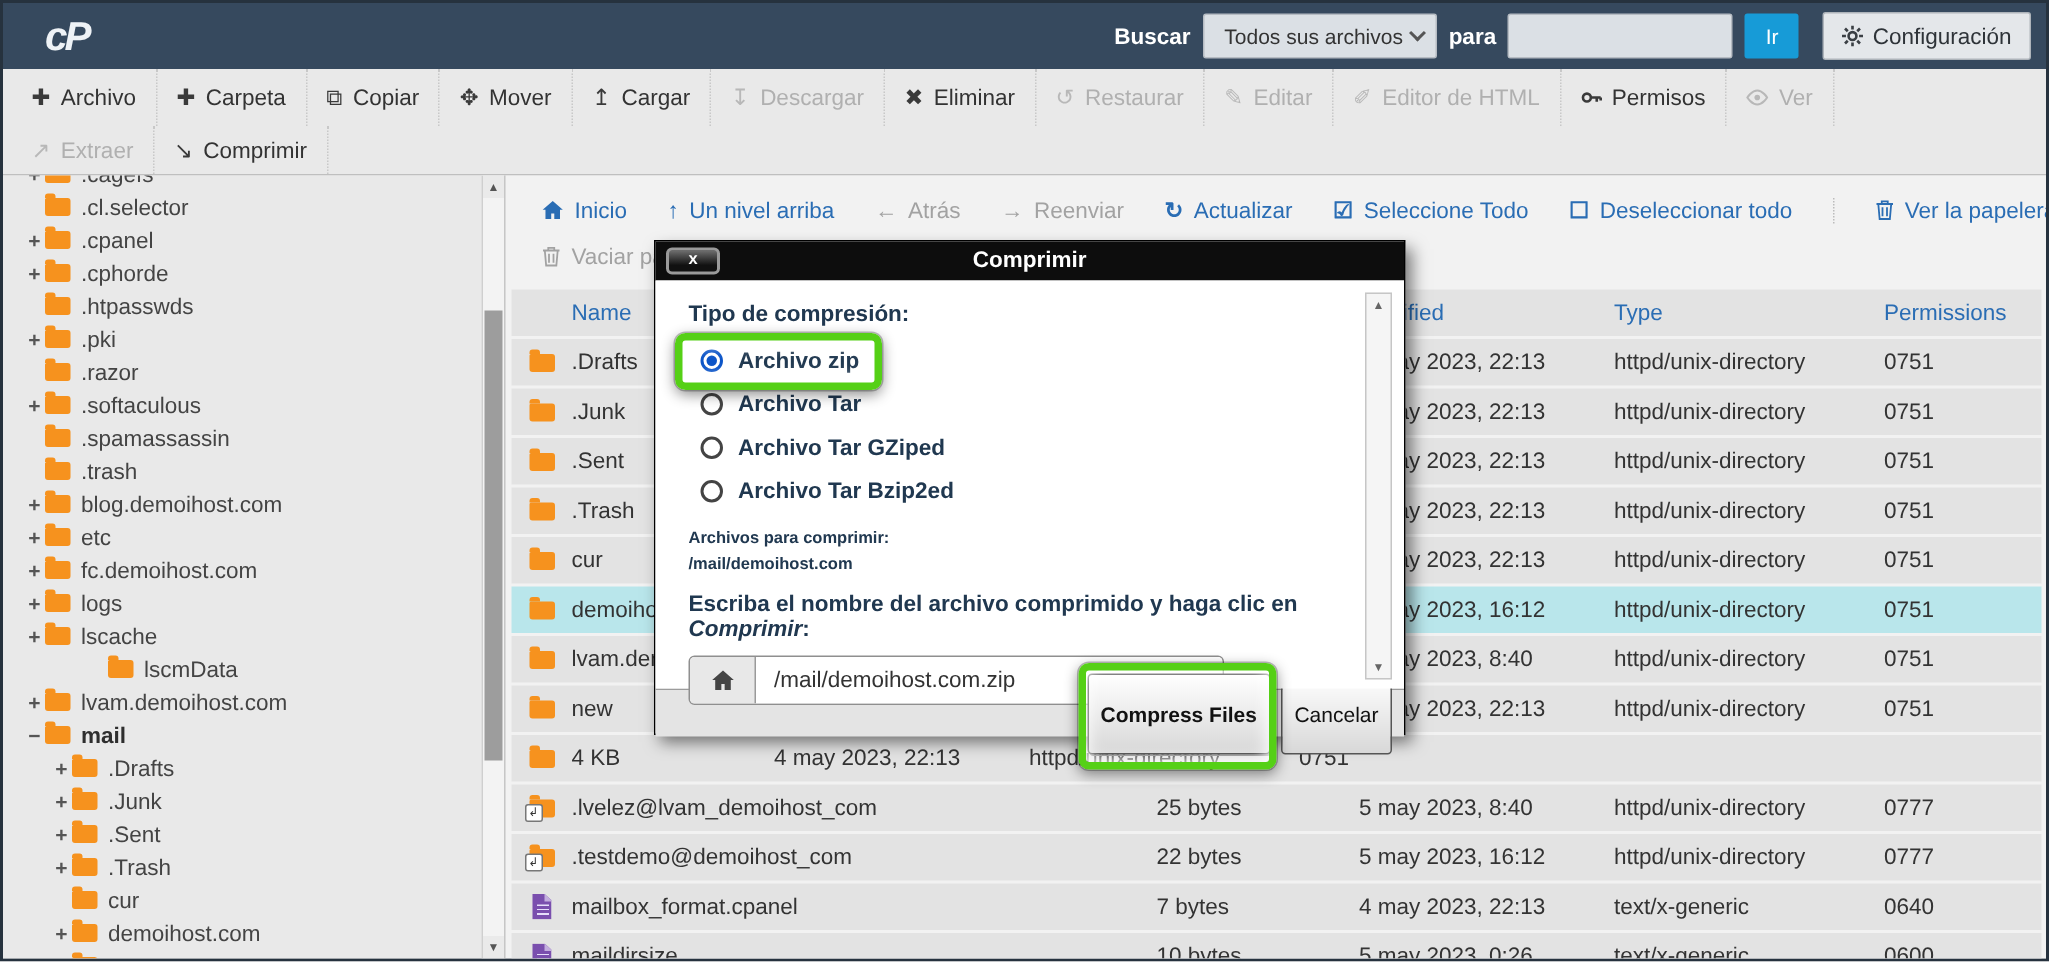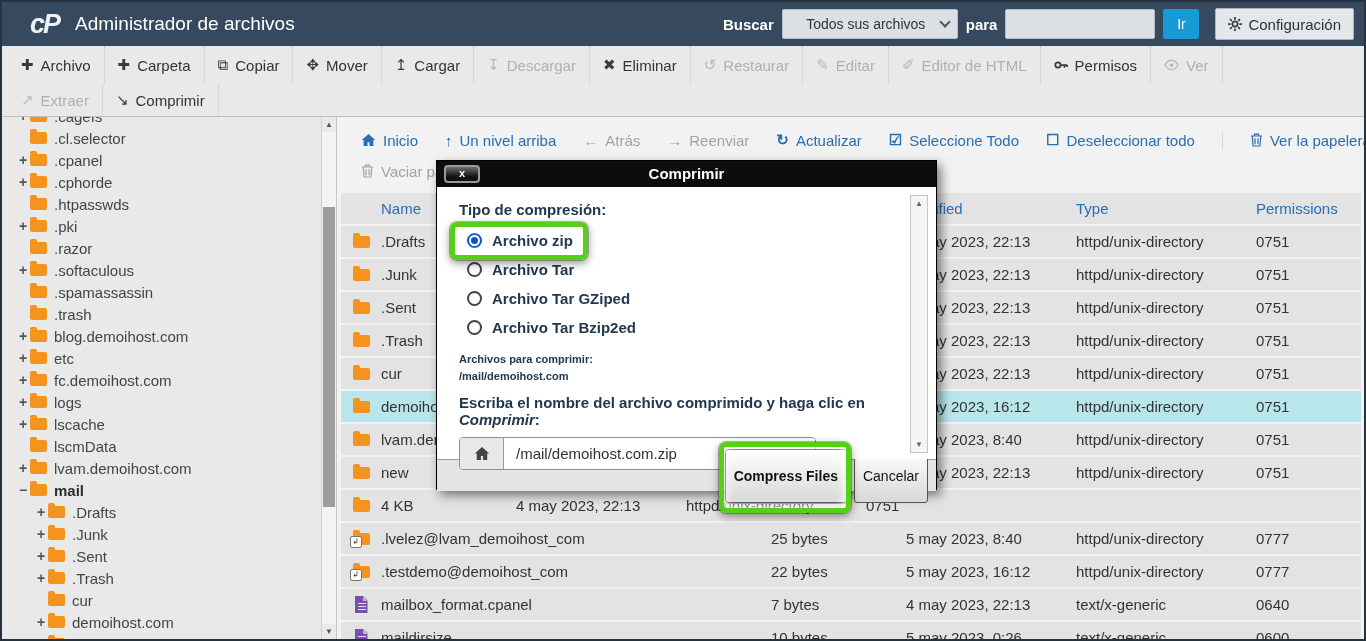--- a/index.html
+++ b/index.html
@@ -6,21 +6,21 @@
   html,body { width:1366px; height:641px; overflow:hidden; }
   body { font-family:"Liberation Sans", sans-serif; background:#fff; }
   .app { position:relative; width:1366px; height:641px; border:2px solid #26323e; background:#f2f2f2; overflow:hidden; }
 
   
   .hdr { height:44px; background:#36495e; display:flex; align-items:center; padding:0 10px; color:#fff; }
   .logo { font-size:27px; font-weight:bold; font-style:italic; letter-spacing:-2px; color:#eef2f6; margin:0 4px 0 18px; }
   .hdr-title { font-size:19px; font-weight:400; color:#fff; margin-left:12px; }
   .hdr-right { margin-left:auto; display:flex; align-items:center; gap:8px; }
   .hdr-label { font-size:15px; font-weight:bold; }
-  .scope { width:176px; height:30px; background:#dbe0e5; border:1px solid #b6bcc3; border-radius:2px; display:flex; align-items:center; padding:0 8px; color:#333; font-size:14px; cursor:pointer; }
+  .scope { width:156px; height:30px; background:#dbe0e5; border:1px solid #b6bcc3; border-radius:2px; display:flex; align-items:center; padding:0 8px; color:#333; font-size:14px; cursor:pointer; }
   .scope .txt { flex:1; text-align:center; }
   .chev { width:8px; height:8px; border-right:2px solid #555; border-bottom:2px solid #555; transform:rotate(45deg); margin-top:-4px; }
   .search-inp { width:150px; height:30px; background:#dbe0e5; border:1px solid #b6bcc3; border-radius:2px; font-size:14px; padding:0 6px; color:#222; }
   .go-btn { width:36px; height:30px; background:#179bd7; color:#fff; border:none; border-radius:2px; font-size:14px; cursor:pointer; }
   .cfg-btn { height:32px; background:#e4e7ea; border:1px solid #aeb4ba; border-radius:2px; color:#2e3338; font-size:15px; display:flex; align-items:center; gap:6px; padding:0 12px; cursor:pointer; margin-left:8px; }
 
   
   .toolbar { background:#e9e9e9; border-bottom:1px solid #bfbfbf; }
   .tb-row { display:flex; align-items:center; height:38px; padding-left:6px; }
   .tb-row.r2 { height:32px; }
@@ -100,21 +100,20 @@
   .rel { position:relative; display:inline-block; }
   svg { display:block; }
 </style>
 </head>
 <body>
 
 <div class="app">
 
   <div class="hdr">
     <span class="logo">cP</span>
-    <span class="hdr-title">Administrador de archivos</span>
     <div class="hdr-right">
       <span class="hdr-label">Buscar</span>
       <div class="scope">
         <span class="txt">Todos sus archivos</span>
         <span class="chev"></span>
       </div>
       <span class="hdr-label">para</span>
       <input class="search-inp" value="" style="">
       <button class="go-btn">Ir</button>
       <button class="cfg-btn">
@@ -275,21 +274,21 @@
           <div class="tree-item" style="padding-left: 14px;">
             <span class="toggle">+</span>
             <span class="icon-folder"></span>
             <span class="lbl">logs</span>
           </div>
           <div class="tree-item" style="padding-left: 14px;">
             <span class="toggle">+</span>
             <span class="icon-folder"></span>
             <span class="lbl">lscache</span>
           </div>
-          <div class="tree-item" style="padding-left: 14px;">
+          <div class="tree-item" style="padding-left: 14px; margin-left: 42px;">
             <span class="toggle"></span>
             <span class="icon-folder"></span>
             <span class="lbl">lscmData</span>
           </div>
           <div class="tree-item" style="padding-left: 14px;">
             <span class="toggle">+</span>
             <span class="icon-folder"></span>
             <span class="lbl">lvam.demoihost.com</span>
           </div>
           <div class="tree-item bold" style="padding-left: 14px;">

